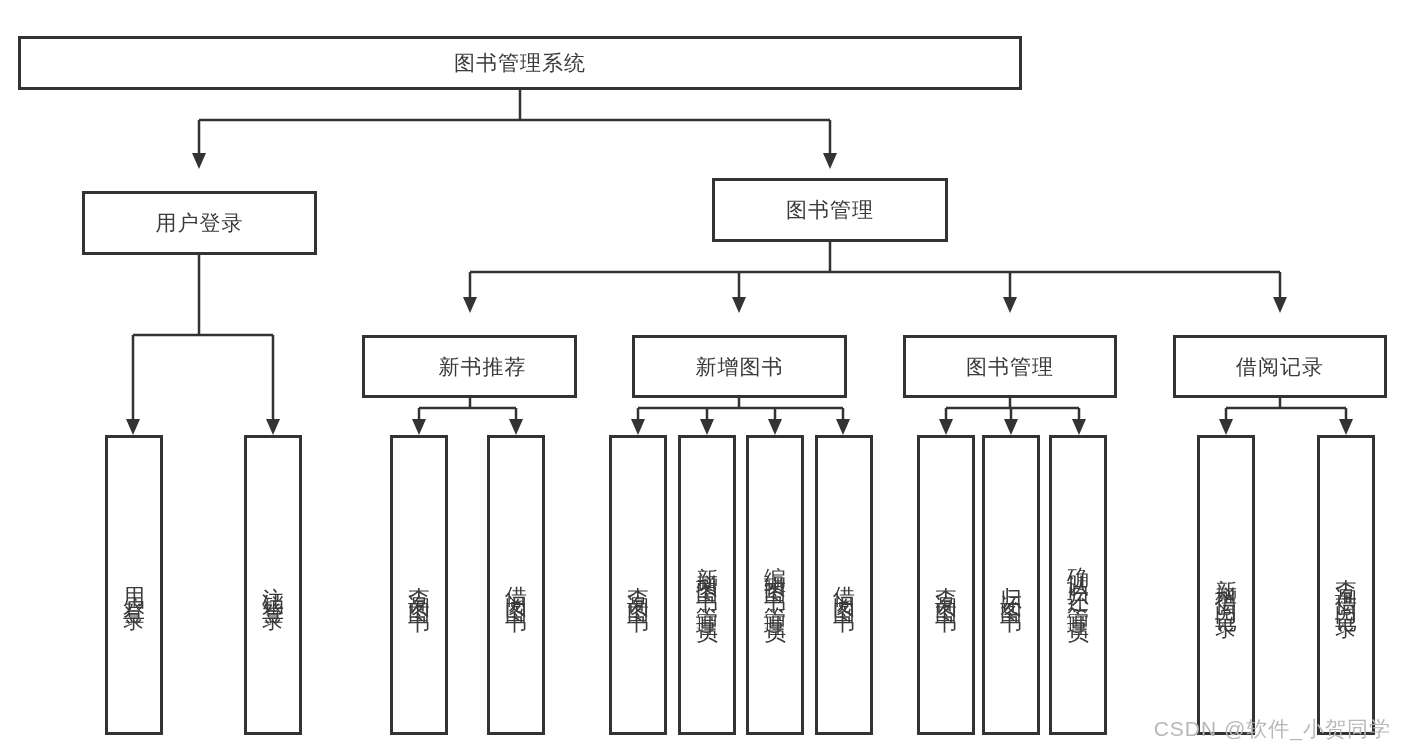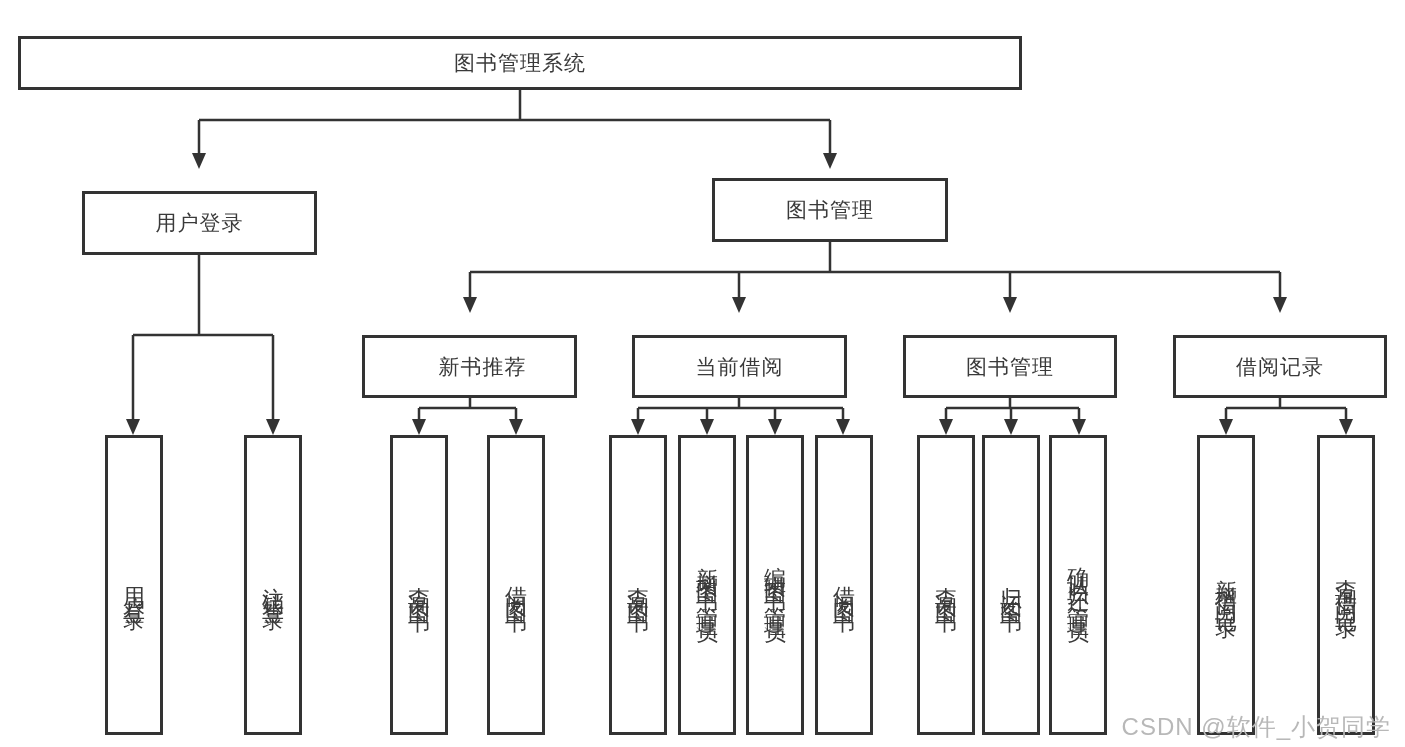--- a/index.html
+++ b/index.html
@@ -31,21 +31,21 @@
   .n-book-borrow{left:632px;top:313px;width:215px;height:63px;}
   .n-current-borrow{left:903px;top:313px;width:214px;height:63px;}
   .n-borrow-records{left:1173px;top:313px;width:214px;height:63px;}
   
   .l-1{left:105px;} .l-2{left:244px;}
   .l-3{left:390px;} .l-4{left:487px;}
   .l-5{left:609px;} .l-6{left:678px;} .l-7{left:746px;} .l-8{left:815px;}
   .l-9{left:917px;} .l-10{left:982px;} .l-11{left:1049px;}
   .l-12{left:1197px;} .l-13{left:1317px;}
   .watermark{
-    position:absolute;right:14px;bottom:4px;font-size:24px;color:#b8b8b8;
+    position:absolute;right:14px;bottom:4px;font-size:21px;color:#b8b8b8;
     letter-spacing:1px;z-index:5;
   }
 </style>
 </head>
 <body>
 
 <div class="stage">
 
   <svg class="wires" width="1405" height="747" viewBox="0 0 1405 747" fill="none" stroke="#333333" stroke-width="2.5">
     <g>
@@ -98,21 +98,21 @@
     <span>用户登录</span>
   </div>
   <div class="node n-book-mgmt">
     <span>图书管理</span>
   </div>
 
   <div class="node n-new-book">
     <span>新书推荐</span>
   </div>
   <div class="node n-book-borrow">
-    <span>当前借阅</span>
+    <span>新增图书</span>
   </div>
   <div class="node n-current-borrow">
     <span>图书管理</span>
   </div>
   <div class="node n-borrow-records">
     <span>借阅记录</span>
   </div>
 
   <div class="leaf l-1">
     <span class="vtext">用户登录</span>

